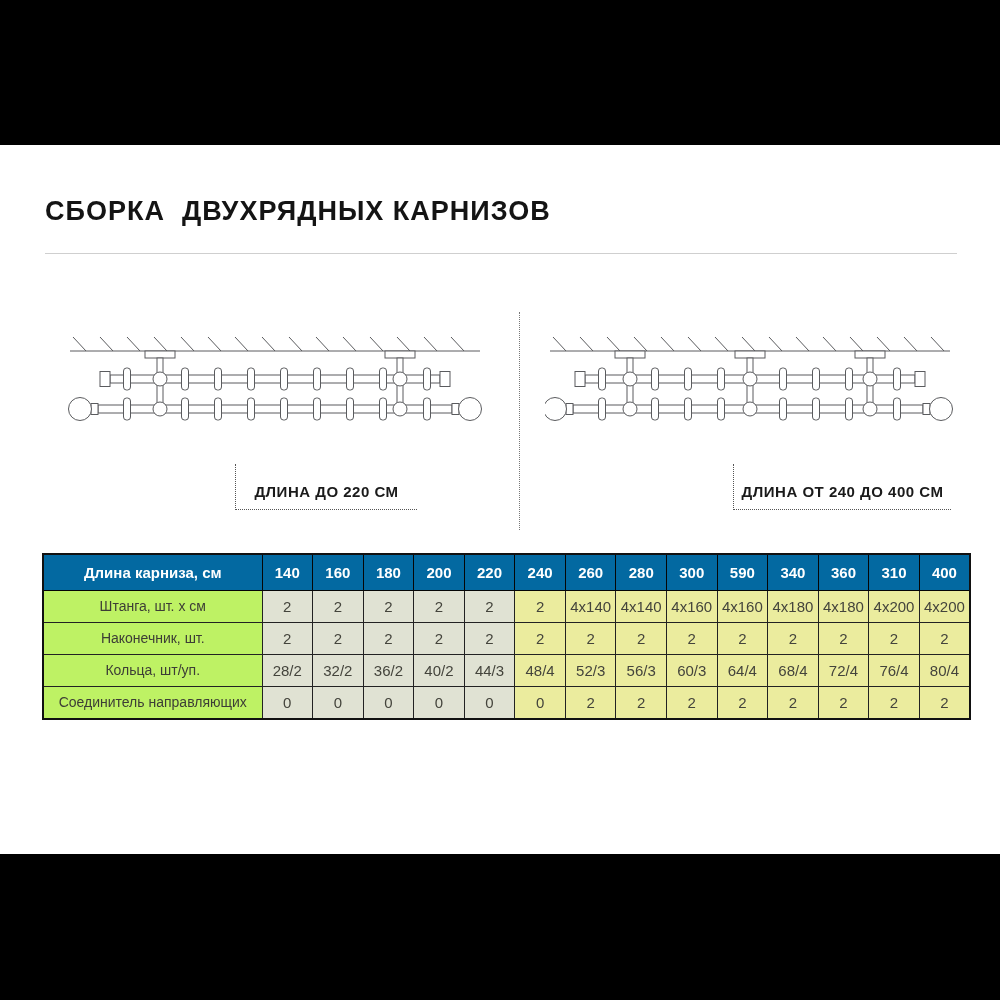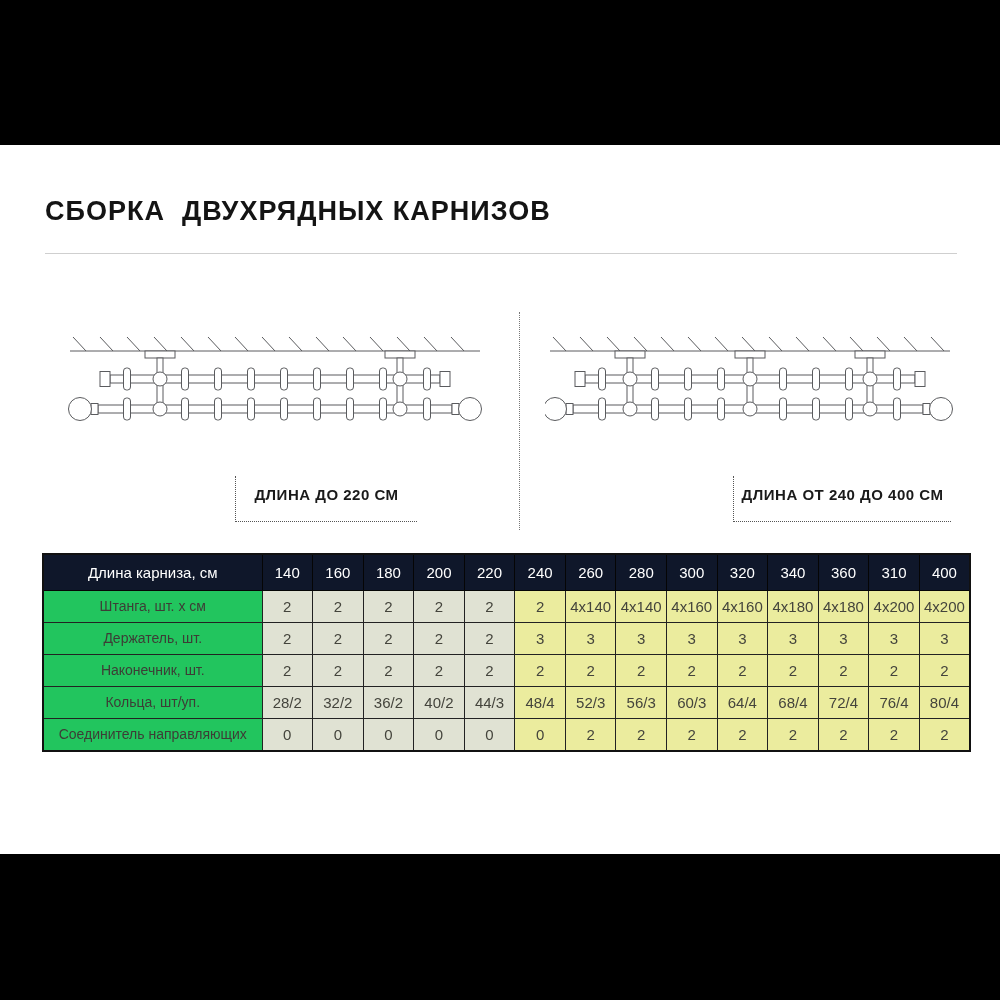--- a/index.html
+++ b/index.html
@@ -27,49 +27,49 @@
   .diagram.right{left:545px;}
   .st{stroke:#5a5b5e;fill:none;stroke-width:1;}
   .sw{stroke:#5a5b5e;fill:#ffffff;stroke-width:1;}
 
   .center-divider{
     position:absolute;left:519px;top:312px;height:218px;width:0;
     border-left:1px dotted #777;
   }
 
   .caption-box{
-    position:absolute;top:476px;height:46px;
+    position:absolute;top:464px;height:46px;
     border-left:1px dotted #555;border-bottom:1px dotted #555;
-    display:flex;align-items:center;justify-content:center;
+    display:flex;align-items:flex-end;justify-content:center;
     padding-bottom:9px;box-sizing:border-box;
   }
   .caption-box.left{left:235px;width:182px;}
   .caption-box.right{left:733px;width:218px;}
   .caption-text{
     font-size:15px;font-weight:bold;letter-spacing:0.5px;color:#1a1a1a;
     white-space:nowrap;
   }
 
   .spec-table{
     position:absolute;left:42px;top:553px;width:929px;
     border-collapse:collapse;table-layout:fixed;
     border:2px solid #111;
   }
   .spec-table th,.spec-table td{
     border:1px solid #222;text-align:center;vertical-align:middle;
     padding:0 2px;
   }
   .spec-table thead th{
-    background:#0f172a;color:#ffffff;font-weight:normal;
+    background:#0369a1;color:#ffffff;font-weight:bold;
     font-size:15px;height:35px;border-color:#050505;
   }
   .spec-table thead th.label-col{font-size:15px;}
   .spec-table tbody tr{height:32px;}
   .spec-table tbody th.row-label{
-    background:#22c55e;font-weight:normal;font-size:14px;color:#3d3d36;
+    background:#bef264;font-weight:normal;font-size:14px;color:#3d3d36;
     white-space:pre-line;line-height:1.3;padding:4px 6px;
   }
   .spec-table td{font-size:15px;color:#44443c;}
   .cell-gray{background:#e0e2d3;}
   .cell-yellow{background:#ebec9e;}
 </style>
 </head>
 <body>
 
 <div class="letterbox top"></div>
@@ -222,21 +222,21 @@
         <th class="label-col">Длина карниза, см</th>
         <th>140</th>
         <th>160</th>
         <th>180</th>
         <th>200</th>
         <th>220</th>
         <th>240</th>
         <th>260</th>
         <th>280</th>
         <th>300</th>
-        <th>320</th>
+        <th>590</th>
         <th>340</th>
         <th>360</th>
         <th>310</th>
         <th>400</th>
       </tr>
     </thead>
   <tbody id="body-rows">
       <tr>
         <th class="row-label">Штанга, шт. х см</th>
         <td class="cell-gray">2</td>
@@ -246,37 +246,20 @@
         <td class="cell-gray">2</td>
         <td class="cell-yellow">2</td>
         <td class="cell-yellow">4x140</td>
         <td class="cell-yellow">4x140</td>
         <td class="cell-yellow">4x160</td>
         <td class="cell-yellow">4x160</td>
         <td class="cell-yellow">4x180</td>
         <td class="cell-yellow">4x180</td>
         <td class="cell-yellow">4x200</td>
         <td class="cell-yellow">4x200</td>
-      </tr>
-      <tr>
-        <th class="row-label">Держатель, шт.</th>
-        <td class="cell-gray">2</td>
-        <td class="cell-gray">2</td>
-        <td class="cell-gray">2</td>
-        <td class="cell-gray">2</td>
-        <td class="cell-gray">2</td>
-        <td class="cell-yellow">3</td>
-        <td class="cell-yellow">3</td>
-        <td class="cell-yellow">3</td>
-        <td class="cell-yellow">3</td>
-        <td class="cell-yellow">3</td>
-        <td class="cell-yellow">3</td>
-        <td class="cell-yellow">3</td>
-        <td class="cell-yellow">3</td>
-        <td class="cell-yellow">3</td>
       </tr>
       <tr>
         <th class="row-label">Наконечник, шт.</th>
         <td class="cell-gray">2</td>
         <td class="cell-gray">2</td>
         <td class="cell-gray">2</td>
         <td class="cell-gray">2</td>
         <td class="cell-gray">2</td>
         <td class="cell-yellow">2</td>
         <td class="cell-yellow">2</td>

